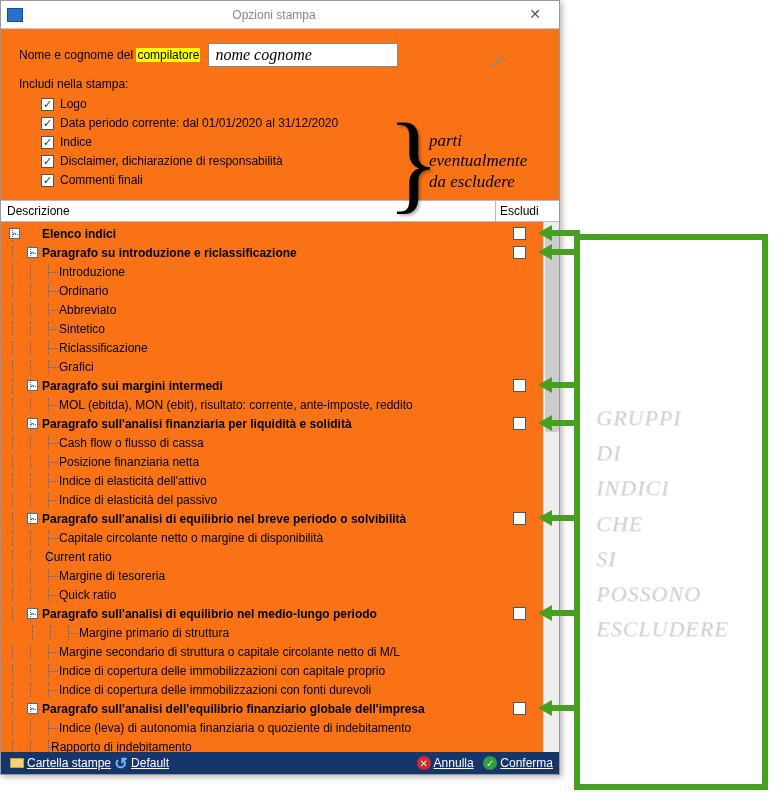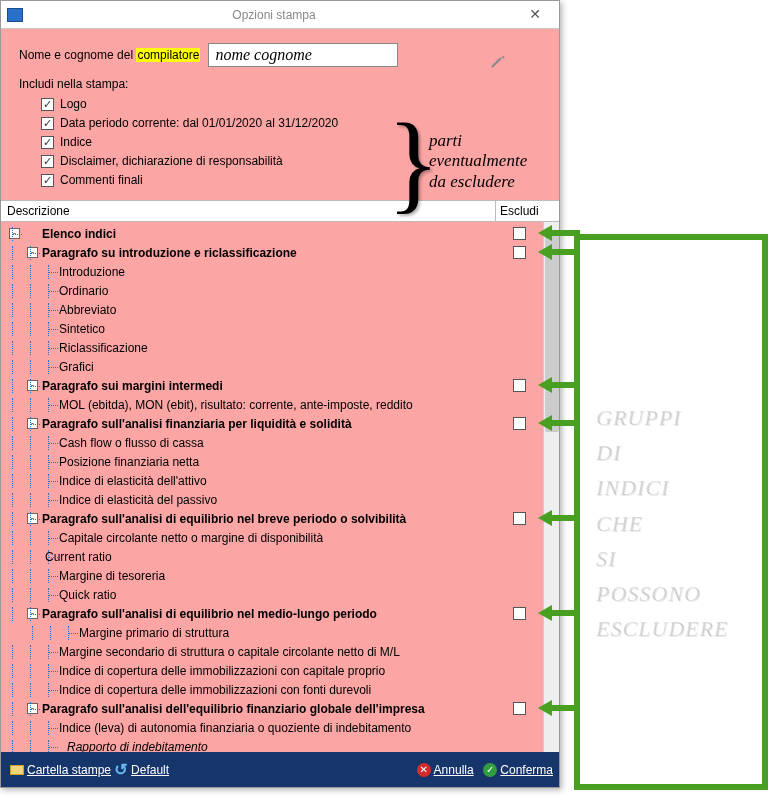--- a/index.html
+++ b/index.html
@@ -1,17 +1,17 @@
 <!DOCTYPE html>
 <html><head>
 <meta charset="utf-8">
 <style>
   * { box-sizing: border-box; margin: 0; padding: 0; }
   body { font-family: "Segoe UI", Tahoma, sans-serif; font-size: 12px; color: #000; background: #fff; width: 784px; height: 812px; position: relative; }
-  .window { position: absolute; left: 0; top: 0; width: 560px; background: #fca5a5; border: 1px solid #999; box-shadow: 2px 2px 6px rgba(0,0,0,0.3); }
+  .window { position: absolute; left: 0; top: 0; width: 560px; background: #f97316; border: 1px solid #999; box-shadow: 2px 2px 6px rgba(0,0,0,0.3); }
   .titlebar { height: 28px; background: #fff; border-bottom: 1px solid #ccc; display: flex; align-items: center; padding: 0 6px; }
   .titlebar .app-icon { width: 16px; height: 14px; background: #2a6fc9; margin-right: 8px; border: 1px solid #1a4d8f; position: relative; }
   .titlebar .title { flex: 1; text-align: center; color: #888; font-size: 12px; }
   .titlebar .close { width: 36px; height: 20px; text-align: center; line-height: 18px; color: #555; font-size: 14px; font-family: Arial; }
 
   .top-panel { padding: 14px 18px 8px; }
   .name-row { display: flex; align-items: center; margin-bottom: 10px; }
   .name-label { font-size: 12px; }
   .highlight { background: #ffff00; padding: 0 1px; }
   .name-input { margin-left: 8px; border: 1px solid #888; height: 24px; width: 190px; font-style: italic; font-size: 16px; padding: 0 6px; font-family: "Comic Sans MS", cursive; position: relative; }
@@ -41,21 +41,21 @@
 
   .tline { border-left: 1px dotted #2a6fc9; position: absolute; top: 0; bottom: 0; }
   .tconn { border-top: 1px dotted #2a6fc9; position: absolute; top: 50%; height: 0; }
   .expander { width: 11px; height: 11px; border: 1px solid #666; background: #fff; display: inline-flex; align-items: center; justify-content: center; font-size: 9px; font-family: monospace; line-height: 9px; color: #333; margin-right: 2px; }
   .node-text { font-size: 12px; white-space: nowrap; }
   .node-text.bold { font-weight: bold; }
 
   .scrollbar { position: absolute; right: 0; top: 0; width: 16px; height: 100%; background: #eee; border-left: 1px solid #ccc; }
   .sb-thumb { position: absolute; left: 1px; top: 10px; width: 14px; height: 200px; background: #ccc; border-radius: 2px; }
 
-  .footer { height: 35px; background: #16366b; display: flex; align-items: center; color: #fff; font-size: 12px; padding: 0 6px; }
+  .footer { height: 22px; background: #16366b; display: flex; align-items: center; color: #fff; font-size: 12px; padding: 0 6px; }
   .footer .spacer { flex: 1; }
   .footer a { color: #fff; text-decoration: underline; cursor: pointer; }
   .footer .fic { width: 14px; height: 14px; display: inline-flex; align-items: center; justify-content: center; border-radius: 50%; font-size: 10px; margin: 0 3px; }
   .fic.folder { border-radius: 0; border: 1px solid #c9a22a; background: #f4d47a; width: 14px; height: 10px; }
   .fic.undo { color: #69b7f3; font-size: 16px; font-weight: bold; }
   .fic.red { background: #d32b2b; color: #fff; }
   .fic.green { background: #2f9e3f; color: #fff; }
 
   
   .green-box { position: absolute; left: 574px; top: 234px; width: 194px; height: 556px; border: 6px solid #47a020; background: transparent; }
@@ -448,21 +448,21 @@
             <div class="tline" style="left: 29px;"></div>
             <div class="tline" style="left: 47px;"></div>
             <div class="tconn" style="left: 47px; width: 10px;"></div>
             <span style="width: 0px; display: inline-block;"></span>
             <span class="node-text" style="margin-left: 14px;">Indice (leva) di autonomia finanziaria o quoziente di indebitamento</span>
           </div>
           <div class="excl-cell"></div>
           <div class="scroll-cell"></div>
         </div>
         <div class="row">
-          <div class="tree-cell" style="padding-left: 52px; font-style: italic;">
+          <div class="tree-cell" style="padding-left: 36px;">
             <div class="tline" style="left: 11px;"></div>
             <div class="tline" style="left: 29px;"></div>
             <div class="tline" style="left: 47px;"></div>
             <div class="tconn" style="left: 47px; width: 10px;"></div>
             <span style="width: 0px; display: inline-block;"></span>
             <span class="node-text" style="margin-left: 14px;">Rapporto di indebitamento</span>
           </div>
           <div class="excl-cell"></div>
           <div class="scroll-cell"></div>
         </div>

